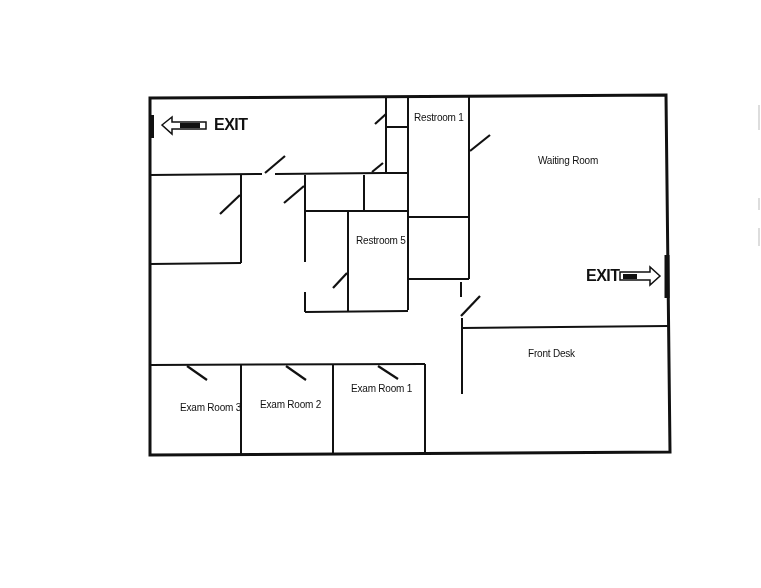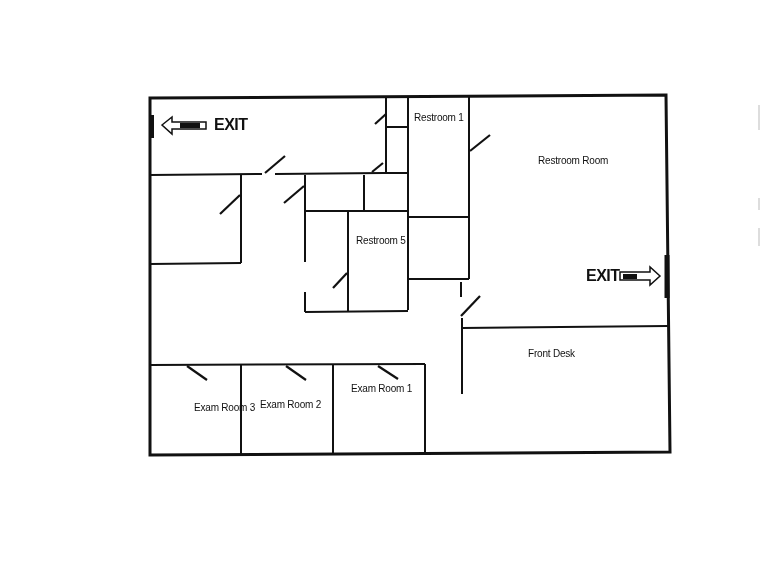--- a/index.html
+++ b/index.html
@@ -73,22 +73,22 @@
   <g>
     <polygon points="660,276 650,267 650,272 620,272 620,280 650,280 650,285" fill="#fff" stroke="#111" stroke-width="1.5"></polygon>
     <rect x="623" y="274" width="14" height="5" fill="#111"></rect>
   </g>
 </svg>
 
 <div class="exit" style="left:208px;top:116px;">EXIT</div>
 <div class="exit" style="left:580px;top:267px;">EXIT</div>
 
 <div class="lbl" style="left:414px;top:112px;">Restroom 1</div>
-<div class="lbl" style="left:538px;top:155px;">Restroom Room</div>
+<div class="lbl" style="left:538px;top:155px;">Waiting Room</div>
 <div class="lbl" style="left:356px;top:235px;">Restroom 5</div>
 <div class="lbl" style="left:528px;top:348px;">Front Desk</div>
-<div class="lbl" style="left:172px;top:402px;padding-left:22px;">Exam Room 3</div>
+<div class="lbl" style="left:158px;top:402px;padding-left:22px;">Exam Room 3</div>
 <div class="lbl" style="left:260px;top:399px;">Exam Room 2</div>
 <div class="lbl" style="left:351px;top:383px;text-align:right;">Exam Room 1</div>
 
 <div class="edge" style="left:758px;top:105px;height:25px;"></div>
 <div class="edge" style="left:758px;top:198px;height:12px;"></div>
 <div class="edge" style="left:758px;top:228px;height:18px;"></div>
 
 </body></html>

